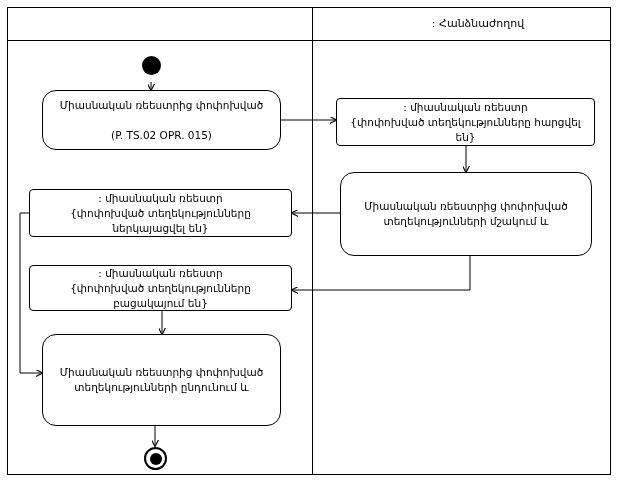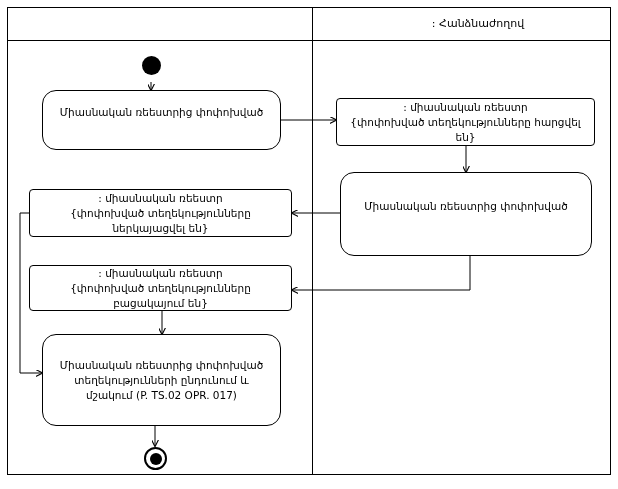--- a/index.html
+++ b/index.html
@@ -148,34 +148,35 @@
   <div class="header-rule"></div>
 
   <div class="lane-title right">: Հանձնաժողով</div>
 
   <div class="initial-node" style="left:142px; top:56px;"></div>
 
   <div class="node activity" style="left:42px; top:90px; width:239px; height:60px;">
     <span class="txt">
       <span>Միասնական ռեեստրից փոփոխված</span><br>
       <br>
+      <span>(P. TS.02 OPR. 015)</span>
     </span>
   </div>
 
   <div class="node state" style="left:336px; top:98px; width:259px; height:48px;">
     <span class="txt">
       <span>: միասնական ռեեստր</span><br>
       <span>{փոփոխված տեղեկությունները հարցվել են}</span>
     </span>
   </div>
 
   <div class="node activity" style="left:340px; top:172px; width:252px; height:84px;">
     <span class="txt">
       <span>Միասնական ռեեստրից փոփոխված</span><br>
-      <br>
+      <span>տեղեկությունների մշակում և</span><br>
     </span>
   </div>
 
   <div class="node state" style="left:29px; top:189px; width:263px; height:48px;">
     <span class="txt">
       <span>: միասնական ռեեստր</span><br>
       <span>{փոփոխված տեղեկությունները ներկայացվել են}</span>
     </span>
   </div>
 
@@ -183,21 +184,20 @@
     <span class="txt">
       <span>: միասնական ռեեստր</span><br>
       <span>{փոփոխված տեղեկությունները բացակայում են}</span>
     </span>
   </div>
 
   <div class="node activity" style="left:42px; top:334px; width:239px; height:92px;">
     <span class="txt">
       <span>Միասնական ռեեստրից փոփոխված</span><br>
       <span>տեղեկությունների ընդունում և</span><br>
-      <span>մշակում (P. TS.02 OPR. 017)</span>
     </span>
   </div>
 
   <div class="final-node" style="left:144px; top:447px;">
     <span class="inner"></span>
   </div>
 
 </div>
 
 </body></html>

